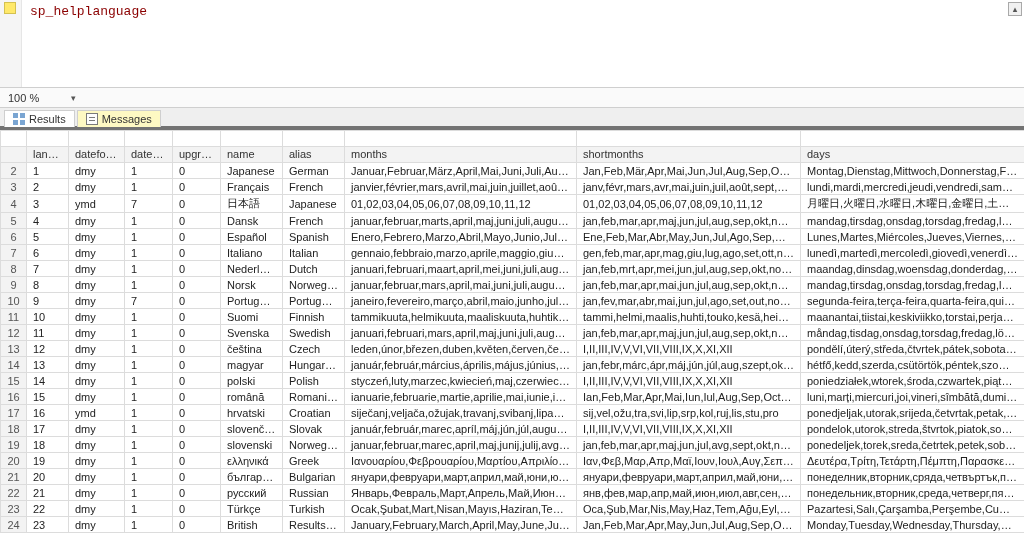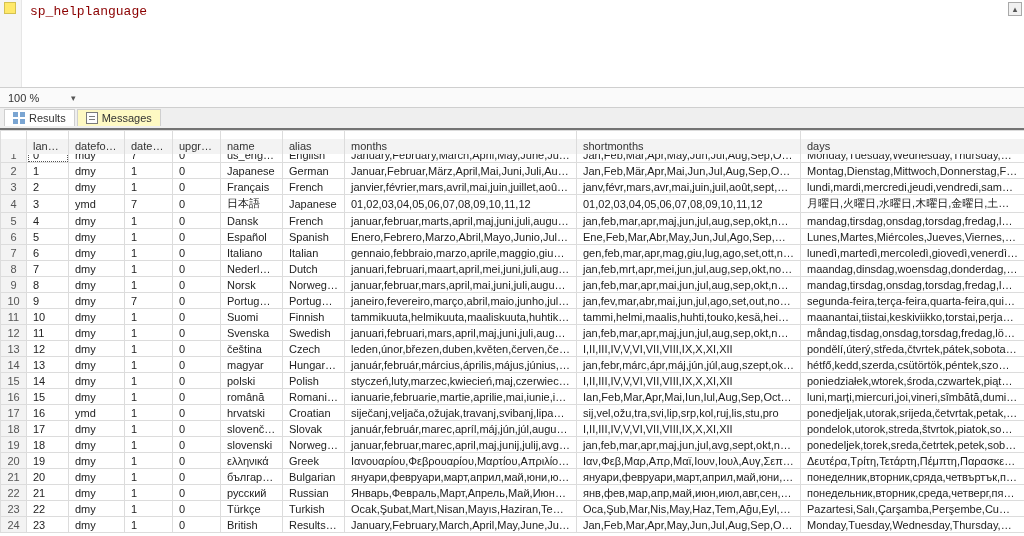--- a/index.html
+++ b/index.html
@@ -77,24 +77,24 @@
     display: inline-flex;
     align-items: center;
     justify-content: center;
     font-size: 9px;
     color: #555;
   }
 
   
   .tab-row {
     display: flex;
-    align-items: flex-start;
+    align-items: center;
     height: 22px;
     background: #efefef;
-    border-bottom: 2px solid #737373;
+    border-bottom: 4px solid #737373;
     padding-left: 4px;
     gap: 2px;
   }
   .tab {
     display: inline-flex;
     align-items: center;
     gap: 4px;
     padding: 2px 8px;
     background: #fef9c3;
     border: 1px solid #cfcfcf;
@@ -154,21 +154,21 @@
     white-space: nowrap;
     overflow: hidden;
     text-overflow: ellipsis;
     height: 16px;
   }
   .grid thead th {
     background: #f3f3f3;
     font-weight: normal;
     color: #333;
     position: sticky;
-    top: 8px;
+    top: 16px;
   }
   .grid th.rownum, .grid td.rownum {
     background: #f3f3f3;
     text-align: center;
     width: 26px;
     color: #555;
   }
   .grid tbody tr.sel td.c-langid {
     outline: 1px dotted #555;
     outline-offset: -2px;

